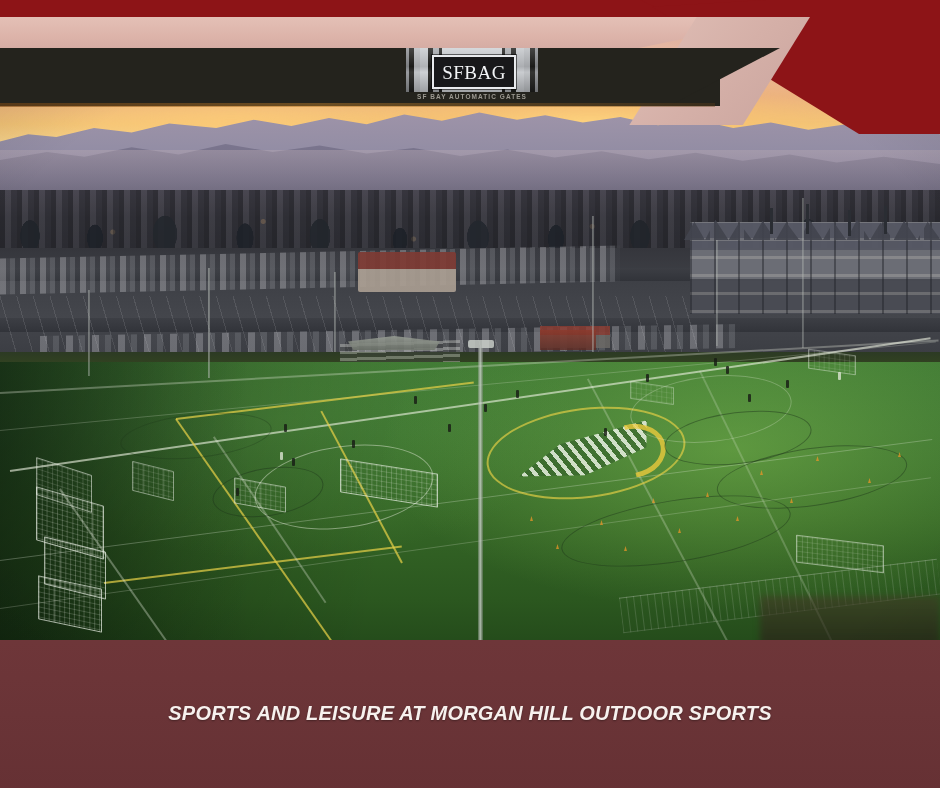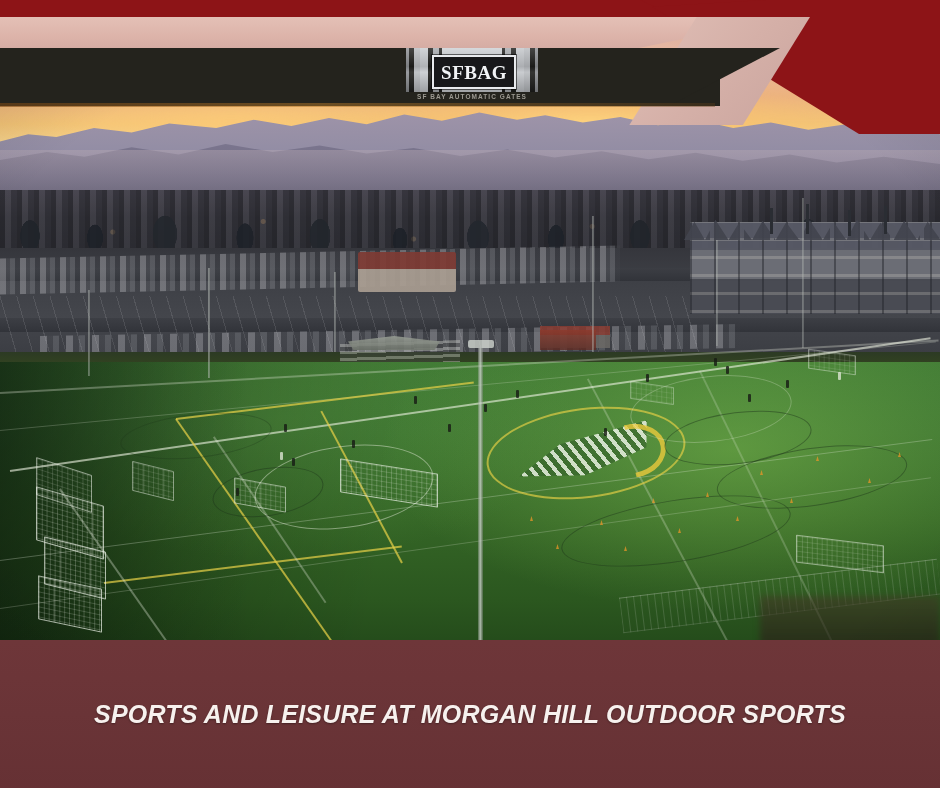--- a/index.html
+++ b/index.html
@@ -385,21 +385,21 @@
   .logo-box {
     position: absolute; left: 26px; top: 7px; width: 80px; height: 30px;
     background: #18181a;
     border: 2px solid #e9ebee;
     display: flex; align-items: center; justify-content: center;
     box-shadow: 0 0 0 1px rgba(0,0,0,.55);
   }
   .logo-word {
     color: #f2f4f6;
     font-family: "Liberation Serif", serif;
-    font-weight: 700;
+    font-weight: 400;
     font-size: 19px;
     letter-spacing: .5px;
     line-height: 1;
   }
   .logo-tag {
     position: absolute; left: 0; top: 45px; width: 132px;
     text-align: center;
     color: #9d9a92;
     font-size: 6.5px;
     font-weight: 700;
@@ -410,21 +410,21 @@
   
   .caption {
     position: absolute; left: 0; bottom: 0; width: 940px; height: 148px;
     background: linear-gradient(180deg, #6e3639 0%, #6a3437 50%, #663134 100%);
     display: flex; flex-direction: column;
     align-items: center; justify-content: center;
     z-index: 7;
   }
   .caption-line {
     color: #f7f1ee;
-    font-size: 25px;
+    font-size: 20px;
     font-style: italic;
     font-weight: 700;
     letter-spacing: .2px;
     line-height: 1.46;
     text-align: center;
     white-space: nowrap;
     text-shadow: 0 1px 2px rgba(0,0,0,.35);
   }
 </style>
 </head>

